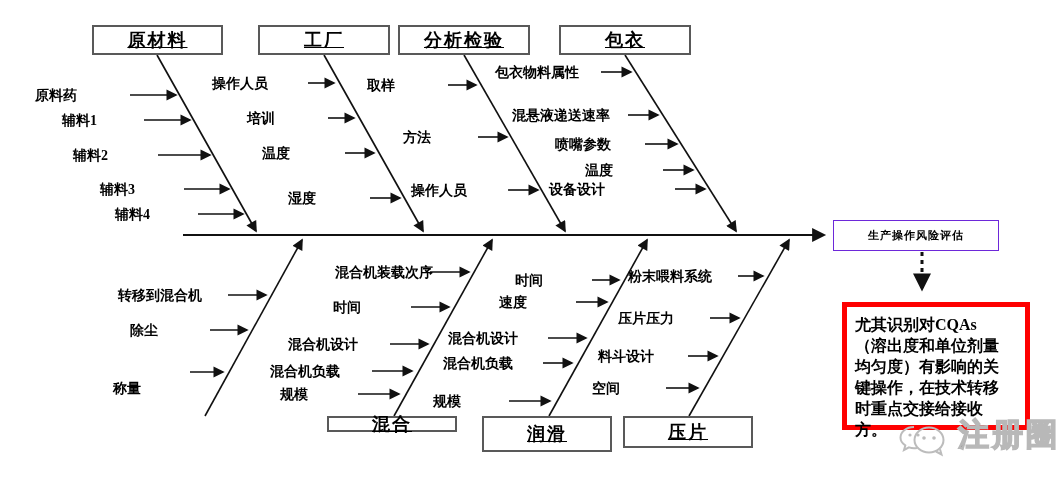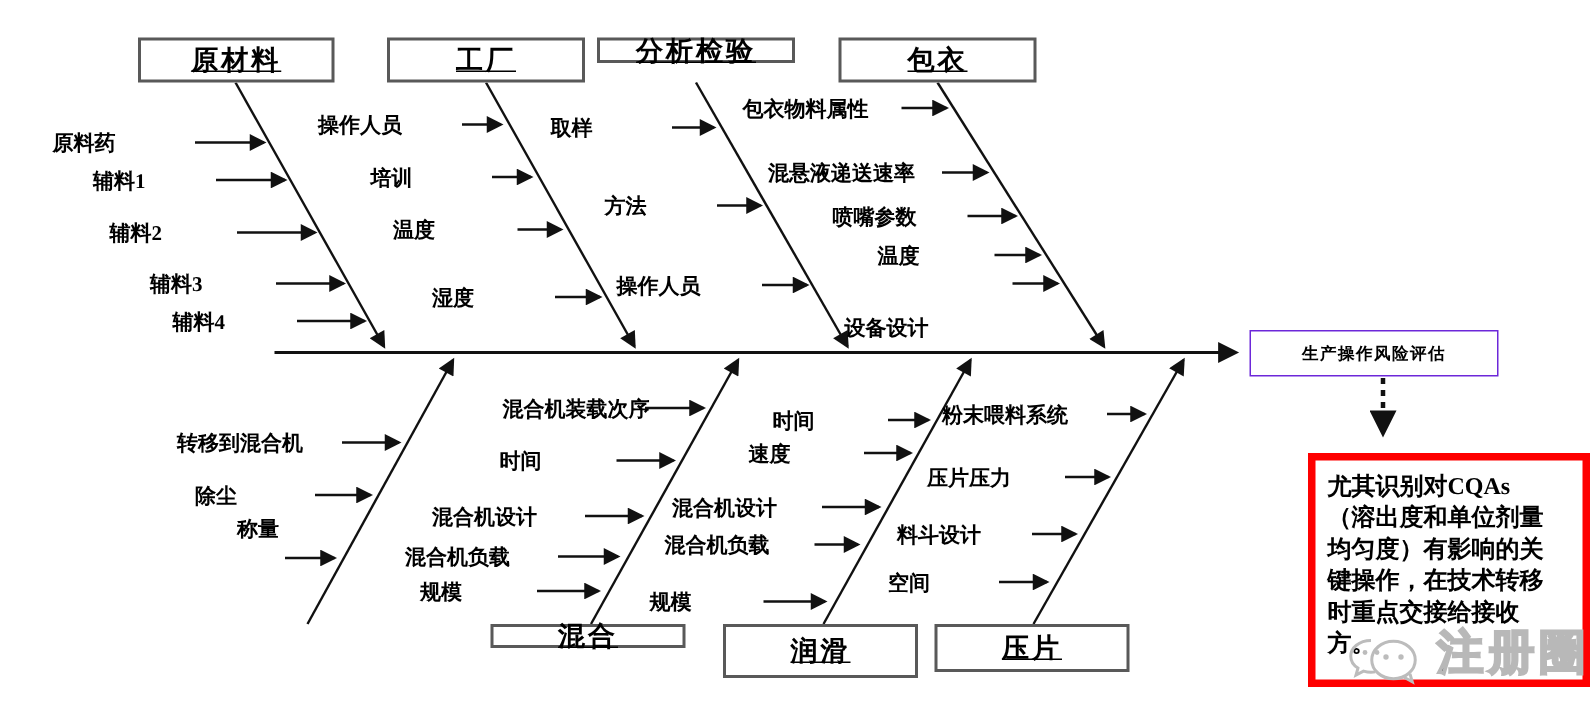--- a/index.html
+++ b/index.html
@@ -111,21 +111,21 @@
       <line x1="666" y1="388" x2="698" y2="388" marker-end="url(#ah)"></line>
     </g>
 
     <g stroke="#111" stroke-width="3" stroke-dasharray="4 4">
       <line x1="922" y1="252" x2="922" y2="288" marker-end="url(#ahBig)"></line>
     </g>
   </svg>
 
   <div class="cat" style="left:92px;top:25px;width:131px;height:30px;">原材料</div>
   <div class="cat" style="left:258px;top:25px;width:132px;height:30px;">工厂</div>
-  <div class="cat" style="left:398px;top:25px;width:132px;height:17px;">分析检验</div>
+  <div class="cat" style="left:398px;top:25px;width:132px;height:30px;">分析检验</div>
   <div class="cat" style="left:559px;top:25px;width:132px;height:30px;">包衣</div>
 
   <div class="cat" style="left:327px;top:416px;width:130px;height:16px;">混合</div>
   <div class="cat" style="left:482px;top:416px;width:130px;height:36px;">润滑</div>
   <div class="cat" style="left:623px;top:416px;width:130px;height:32px;">压片</div>
 
   <div class="head-box" style="left:833px;top:220px;width:166px;height:31px;">生产操作风险评估</div>
 
   <span class="cause" style="left:35px;top:87px;">原料药</span>
   <span class="cause" style="left:62px;top:112px;">辅料1</span>
@@ -139,44 +139,44 @@
   <span class="cause" style="left:288px;top:190px;">湿度</span>
 
   <span class="cause" style="left:367px;top:77px;">取样</span>
   <span class="cause" style="left:403px;top:129px;">方法</span>
   <span class="cause" style="left:411px;top:182px;">操作人员</span>
 
   <span class="cause" style="left:495px;top:64px;">包衣物料属性</span>
   <span class="cause" style="left:512px;top:107px;">混悬液递送速率</span>
   <span class="cause" style="left:555px;top:136px;">喷嘴参数</span>
   <span class="cause" style="left:585px;top:162px;">温度</span>
-  <span class="cause" style="left:563px;top:181px;margin-top:29px;">设备设计</span>
+  <span class="cause" style="left:549px;top:181px;">设备设计</span>
 
   <span class="cause" style="left:118px;top:287px;">转移到混合机</span>
   <span class="cause" style="left:130px;top:322px;">除尘</span>
-  <span class="cause" style="left:113px;top:344px;margin-left:45px;">称量</span>
+  <span class="cause" style="left:113px;top:380px;">称量</span>
 
   <span class="cause" style="left:335px;top:264px;">混合机装载次序</span>
   <span class="cause" style="left:333px;top:299px;">时间</span>
   <span class="cause" style="left:288px;top:336px;">混合机设计</span>
   <span class="cause" style="left:270px;top:363px;">混合机负载</span>
   <span class="cause" style="left:280px;top:386px;">规模</span>
 
   <span class="cause" style="left:515px;top:272px;">时间</span>
   <span class="cause" style="left:499px;top:294px;">速度</span>
   <span class="cause" style="left:448px;top:330px;">混合机设计</span>
   <span class="cause" style="left:443px;top:355px;">混合机负载</span>
   <span class="cause" style="left:433px;top:393px;">规模</span>
 
   <span class="cause" style="left:628px;top:268px;">粉末喂料系统</span>
   <span class="cause" style="left:618px;top:310px;">压片压力</span>
   <span class="cause" style="left:598px;top:348px;">料斗设计</span>
   <span class="cause" style="left:592px;top:380px;">空间</span>
 
-  <div class="note" style="left:872px;top:302px;width:188px;height:156px;">尤其识别对CQAs
+  <div class="note" style="left:842px;top:302px;width:188px;height:128px;">尤其识别对CQAs
 （溶出度和单位剂量
 均匀度）有影响的关
 键操作，在技术转移
 时重点交接给接收
 方。</div>
 
   <div class="wm">
     <svg width="52" height="46" viewBox="0 0 52 46">
       <g fill="none" stroke="#bcbcbc" stroke-width="2">
         <path d="M16 14 C8 14 2.5 19 2.5 24.5 C2.5 27.8 4.4 30.6 7.3 32.4 L6 37 L11 34.4 C12.6 34.9 14.2 35.2 16 35.2 C17 35.2 18 35.1 18.9 34.9"></path>

